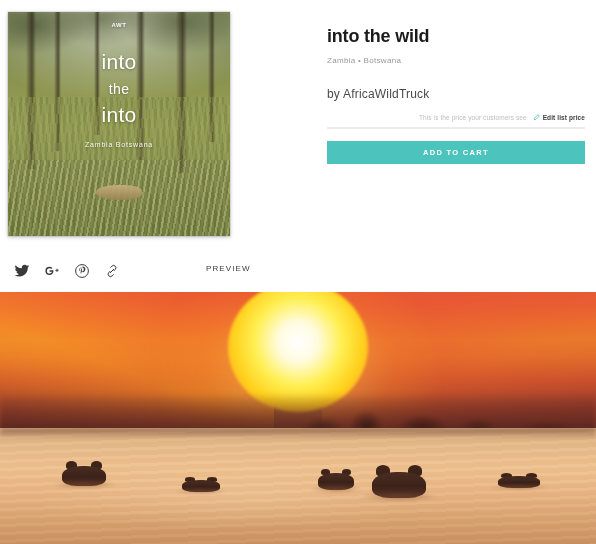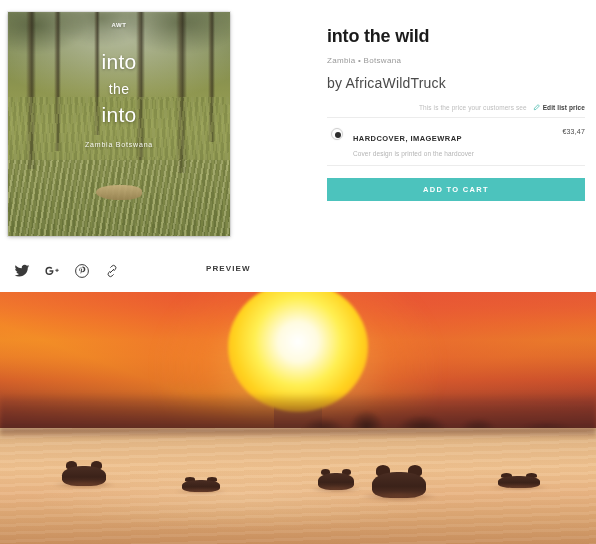--- a/index.html
+++ b/index.html
@@ -79,21 +79,21 @@
   .cover-wild { font-size:21px; font-weight:400; margin-top:6px; letter-spacing:.3px; }
   .cover-sub  { font-size:7px; font-weight:400; margin-top:14px; letter-spacing:.8px; opacity:.92; }
 
   
   .info { position:absolute; left:327px; top:26px; width:258px; }
   .title {
     font-size:18px; font-weight:700; color:#1b1b1b; letter-spacing:-.2px;
     line-height:1.15;
   }
   .subtitle { font-size:8px; color:#9a9a9a; margin-top:9px; letter-spacing:.3px; }
-  .byline   { font-size:14px; color:#4a4a4a; margin-top:10px; letter-spacing:.2px; }
+  .byline   { font-size:12px; color:#4a4a4a; margin-top:22px; letter-spacing:.2px; }
 
   .price-note-row {
     display:flex; align-items:center; justify-content:flex-end;
     gap:6px; margin-top:13px;
   }
   .price-note { font-size:6.5px; color:#bdbdbd; letter-spacing:.1px; }
   .edit-link {
     display:flex; align-items:center; gap:3px;
     font-size:6.5px; font-weight:700; color:#3f3f3f; letter-spacing:.1px;
     cursor:pointer;
@@ -130,21 +130,21 @@
 
   
   .social-bar {
     position:absolute; left:0; top:252px; width:596px; height:38px;
     display:flex; align-items:center;
   }
   .social-icons { display:flex; align-items:center; gap:14px; margin-left:14px; }
   .sicon { width:16px; height:16px; color:#3a3a3a; cursor:pointer; display:block; }
   .preview-label {
     position:absolute; left:190px; top:12px;
-    font-size:8px; font-weight:700; color:#3a3a3a; letter-spacing:1.1px;
+    font-size:8px; font-weight:400; color:#3a3a3a; letter-spacing:1.1px;
     cursor:pointer;
     padding-left:16px;
   }
 
   
   .photo {
     position:absolute; left:0; top:292px; width:596px; height:252px;
     overflow:hidden;
   }
   .sky {
@@ -268,28 +268,20 @@
         <span class="edit-link">
           <svg class="pencil" viewBox="0 0 16 16">
             <path d="M11.5 1.5l3 3-8 8-3.6.6.6-3.6z" fill="none" stroke="#3bb4a8" stroke-width="1.6"></path>
           </svg>
           <span>Edit list price</span>
         </span>
       </div>
 
       <div class="divider"></div>
 
-      <div class="option-row">
-        <span class="radio"></span>
-        <span class="option-text">
-          <span class="option-title">HARDCOVER, IMAGEWRAP</span>
-          <div class="option-desc">Cover design is printed on the hardcover</div>
-        </span>
-        <span class="option-price">€33,47</span>
-      </div>
 
       <div class="divider2"></div>
 
       <button class="cart-btn">ADD TO CART</button>
     </div>
   </div>
 
   <div class="social-bar">
     <div class="social-icons">
       <svg class="sicon" viewBox="0 0 24 24">

